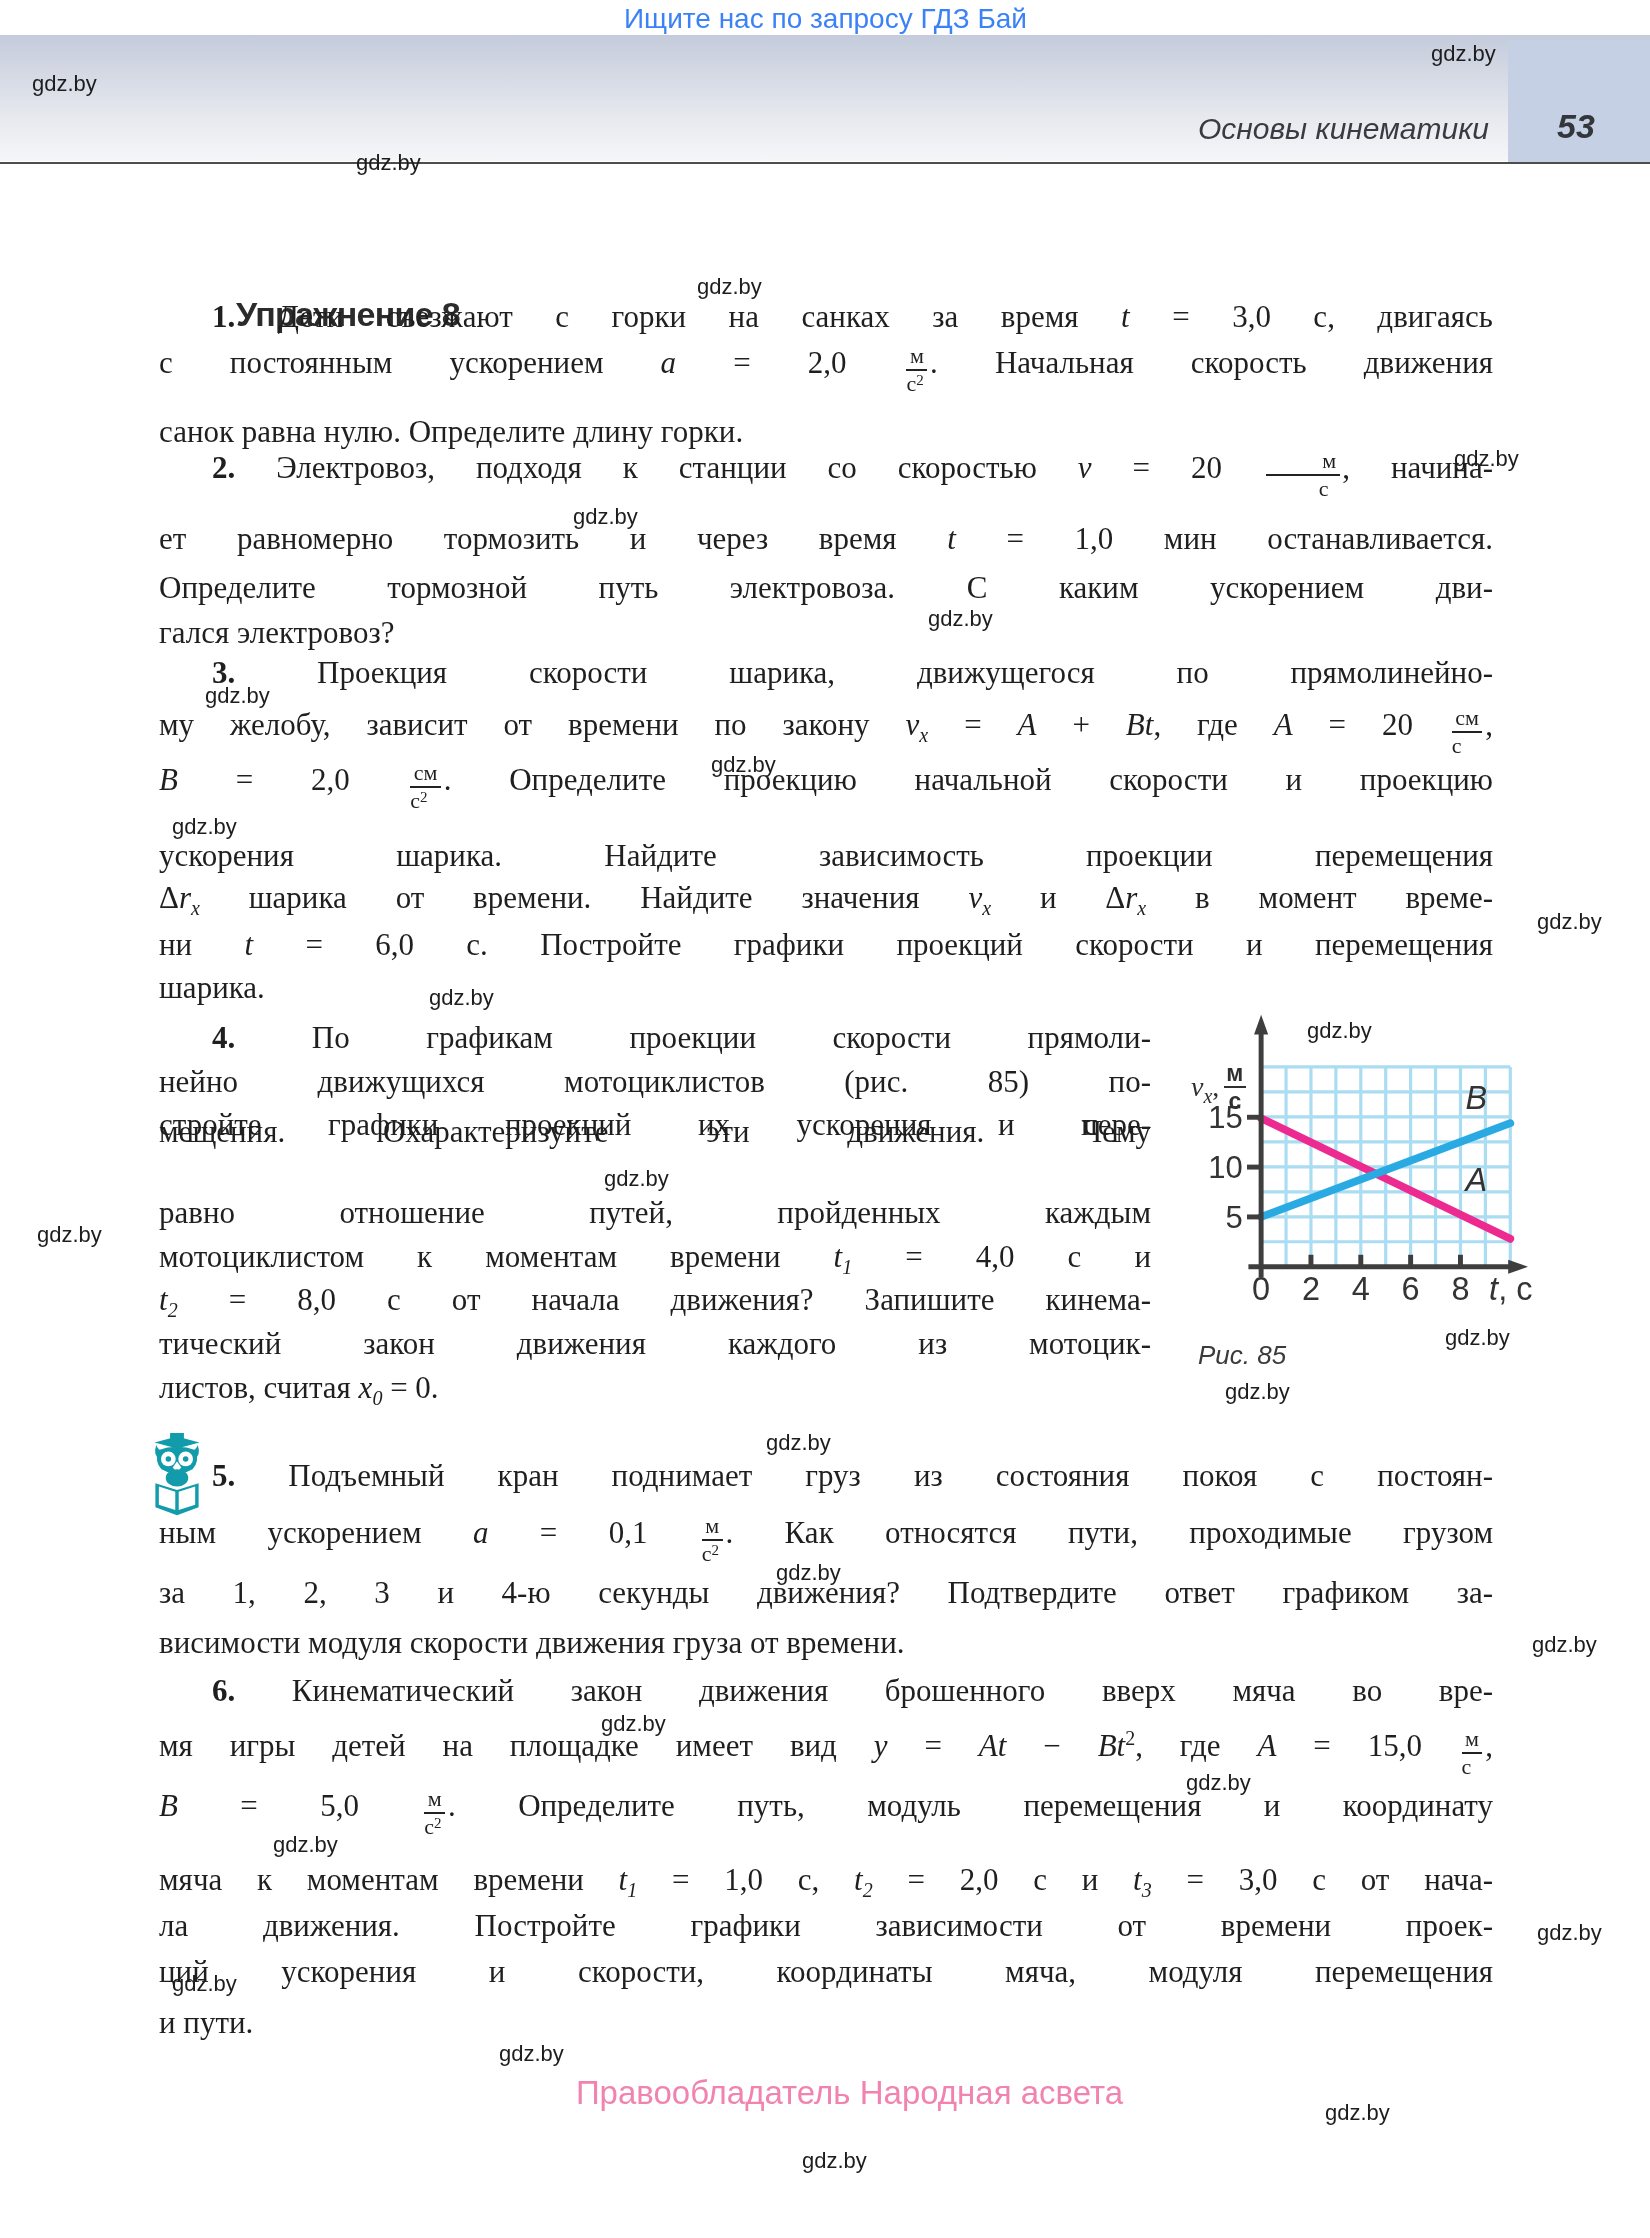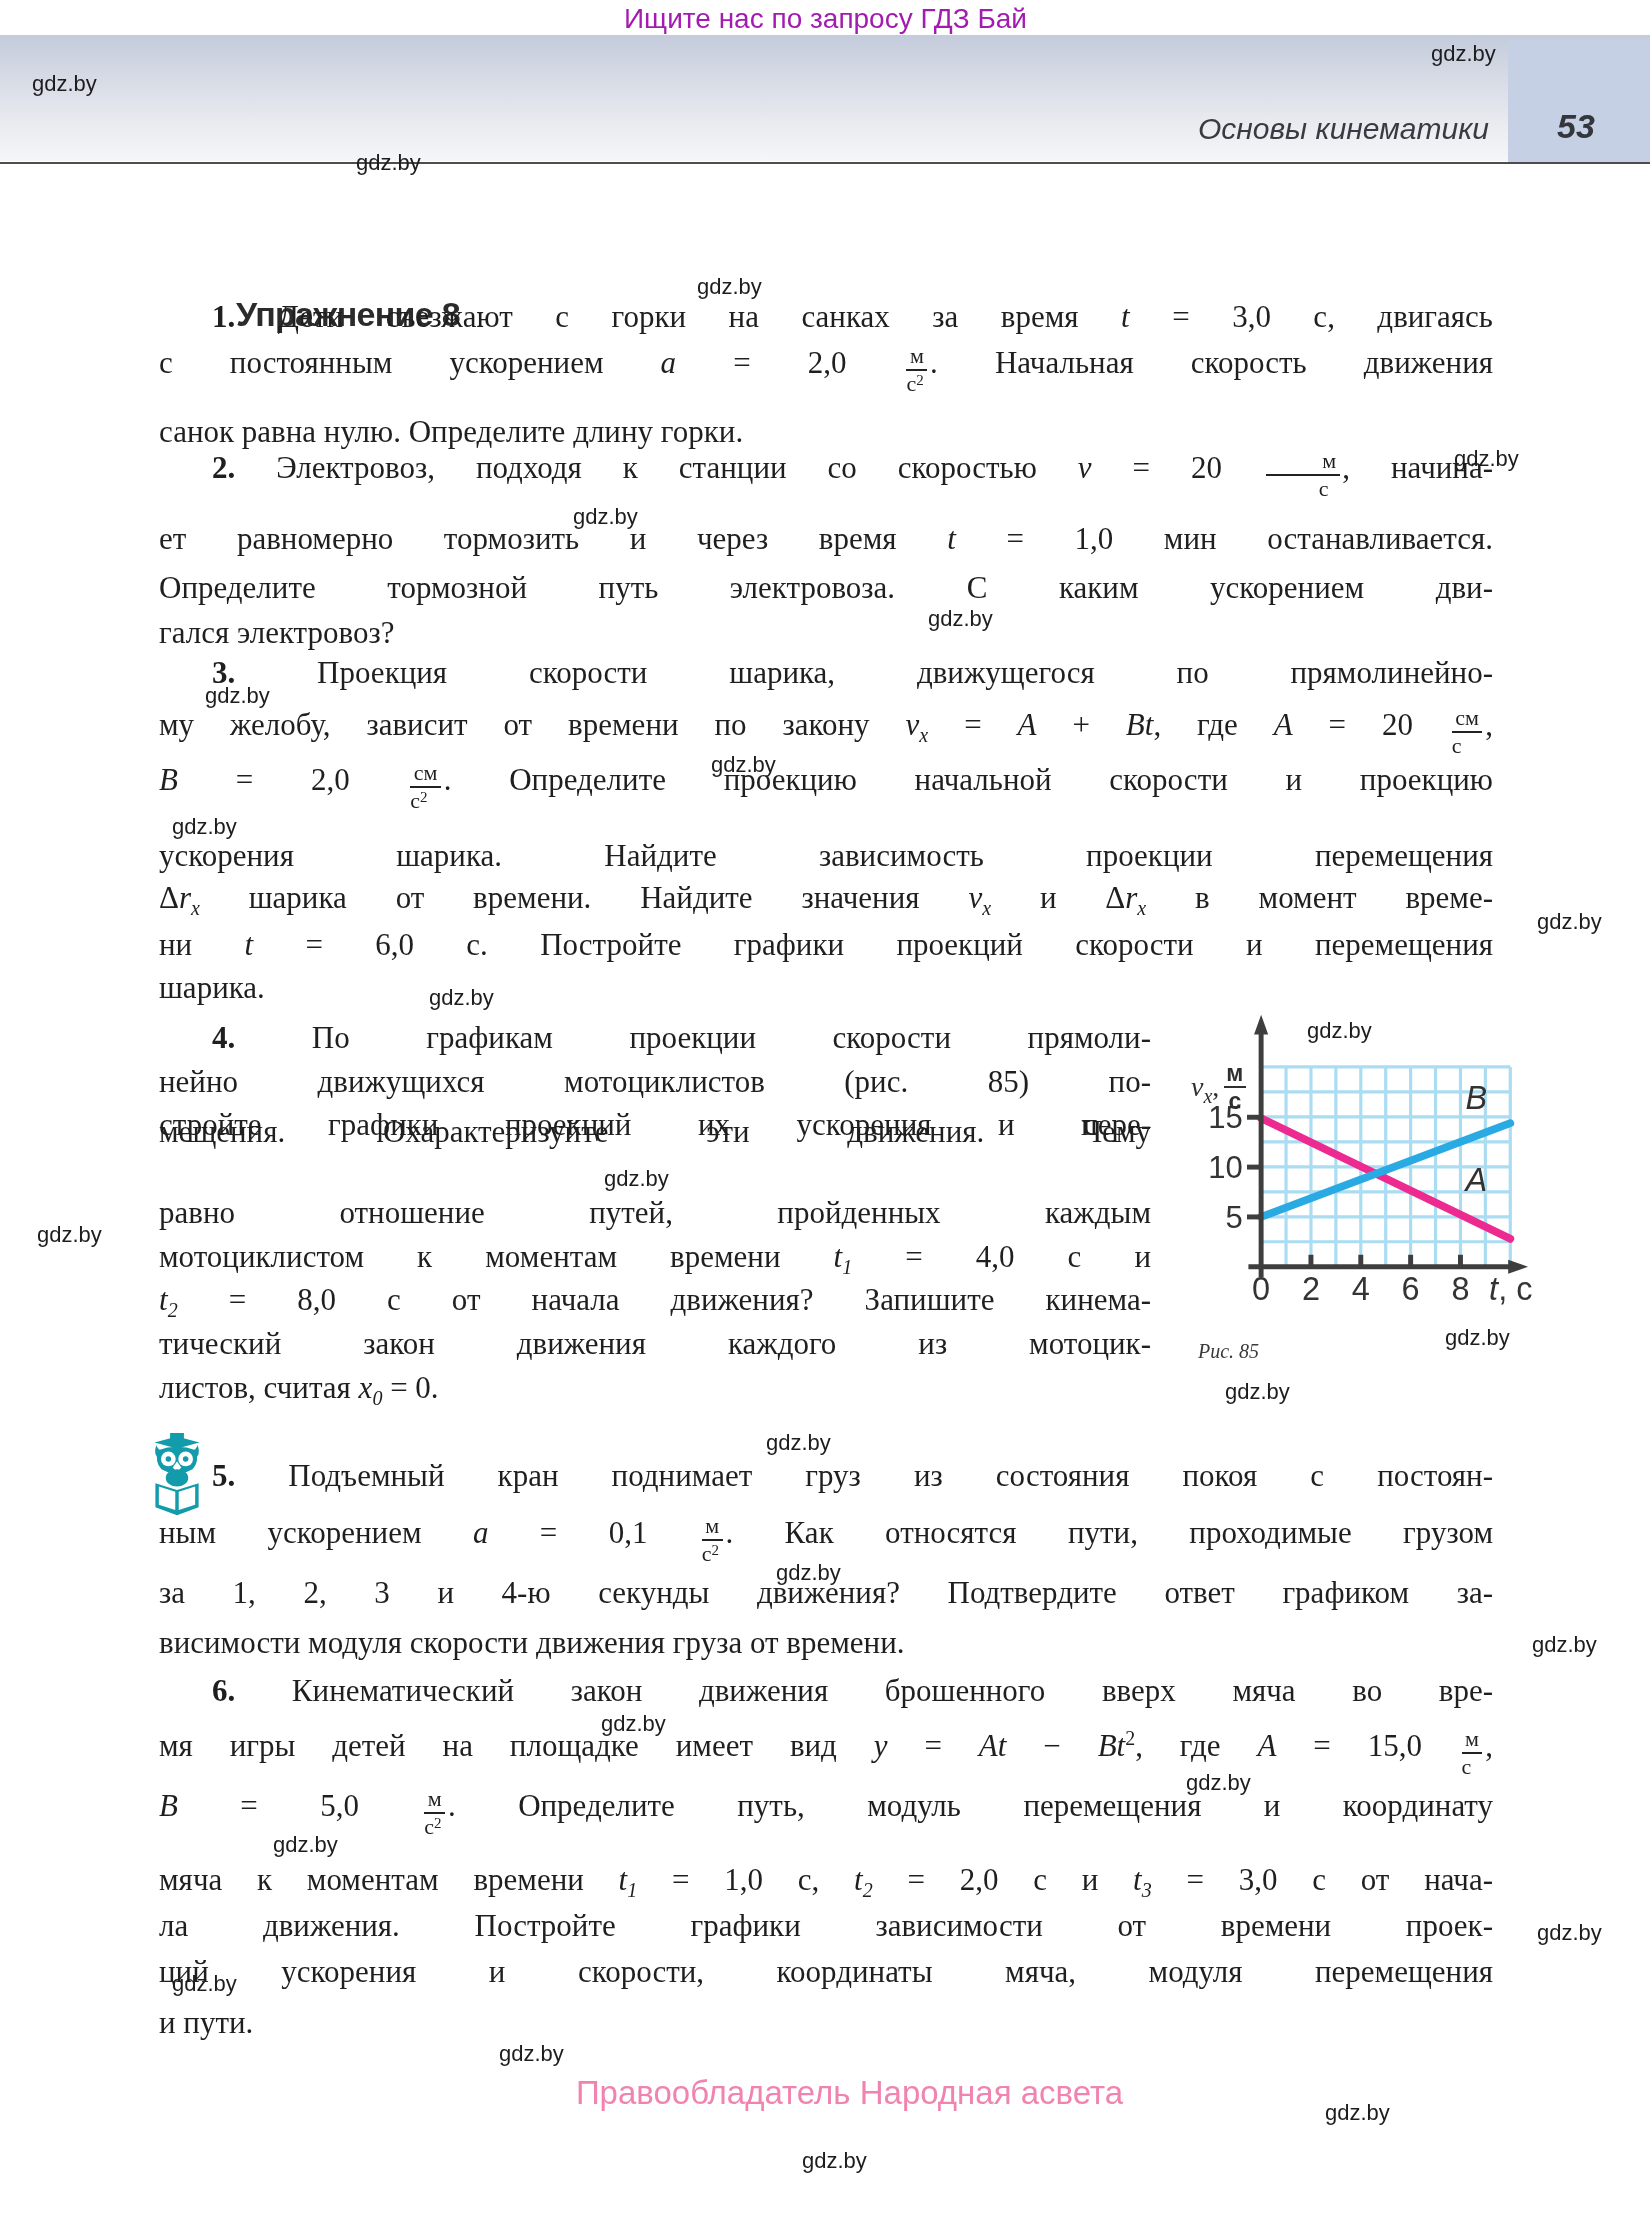--- a/index.html
+++ b/index.html
@@ -32,42 +32,42 @@
   sup.v{font-size:20px;vertical-align:11.3px;line-height:0;}
   .frac{display:inline-block;vertical-align:-18.3px;text-align:center;line-height:1;margin:0 2.8px;}
   .frac .num{display:block;font-size:22px;padding:0 3.5px 2.1px 3.5px;border-bottom:2.1px solid #222;}
   .frac .den{display:block;font-size:22px;padding-top:2.1px;}
   .frac .den sup{font-size:15px;vertical-align:5.6px;line-height:0;}
   
   .wm{position:absolute;font-family:"Liberation Sans", sans-serif;font-size:22px;color:#1d1d1d;white-space:nowrap;}
   
   #figure{position:absolute;left:1175px;top:1009px;width:360px;height:395px;}
   #chart-svg{position:absolute;left:0;top:0;}
-  .fig-caption{position:absolute;left:1198px;top:1340px;font-family:Liberation Serif, serif;
-    font-style:italic;font-size:20px;color:#3b3b3b;}
+  .fig-caption{position:absolute;left:1198px;top:1340px;font-family:Liberation Sans, sans-serif;
+    font-style:italic;font-size:26px;color:#3b3b3b;}
   .vx-label{position:absolute;left:1191px;top:1062px;display:flex;align-items:center;
     font-size:28px;color:#2f2f2f;}
   .vx-label .vfrac{display:inline-block;text-align:center;line-height:1;margin-left:4.2px;
     font-family:"Liberation Sans", sans-serif;font-weight:bold;font-size:23px;color:#2f2f2f;}
   .vx-label .vfrac .num{display:block;border-bottom:2.8px solid #2f2f2f;padding:0 2.8px 1.4px 2.8px;}
   .vx-label .vfrac .den{display:block;padding-top:1.4px;}
   
   #owl{position:absolute;left:151px;top:1433px;}
   
   .copyright{position:absolute;top:2074px;left:0;width:100%;text-align:center;
     font-family:"Liberation Sans", sans-serif;font-size:33px;padding-left:24px;}
   .footer-links{position:absolute;top:2194px;left:0;width:100%;text-align:center;
     font-family:"Liberation Sans", sans-serif;font-size:28px;}
 </style>
 </head>
 <body>
 
 <div id="page">
 
-  <div class="top-banner" style="color: #a21caf;">Ищите нас по запросу ГДЗ Бай</div>
+  <div class="top-banner" style="color: #3b82f6;">Ищите нас по запросу ГДЗ Бай</div>
 
   <div class="header-band"></div>
   <div class="pageno-box" style="background: rgb(198, 208, 228);"></div>
   <div class="header-rule"></div>
   <div class="section-title">Основы кинематики</div>
   <div class="page-number">53</div>
 
   <div class="ex-title">Упражнение 8</div>
 
   <div id="paragraphs">

